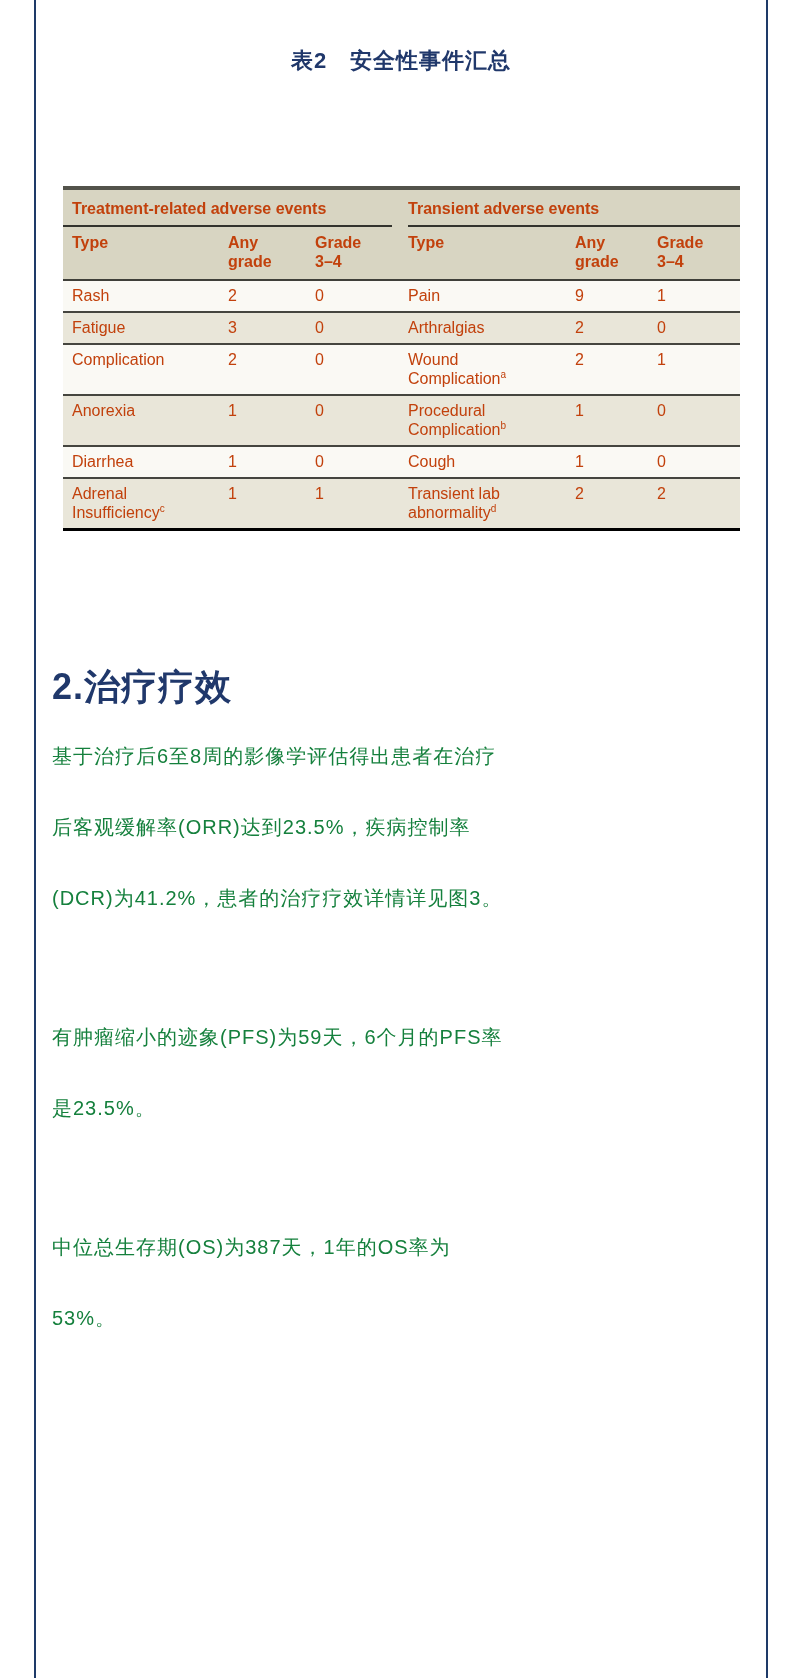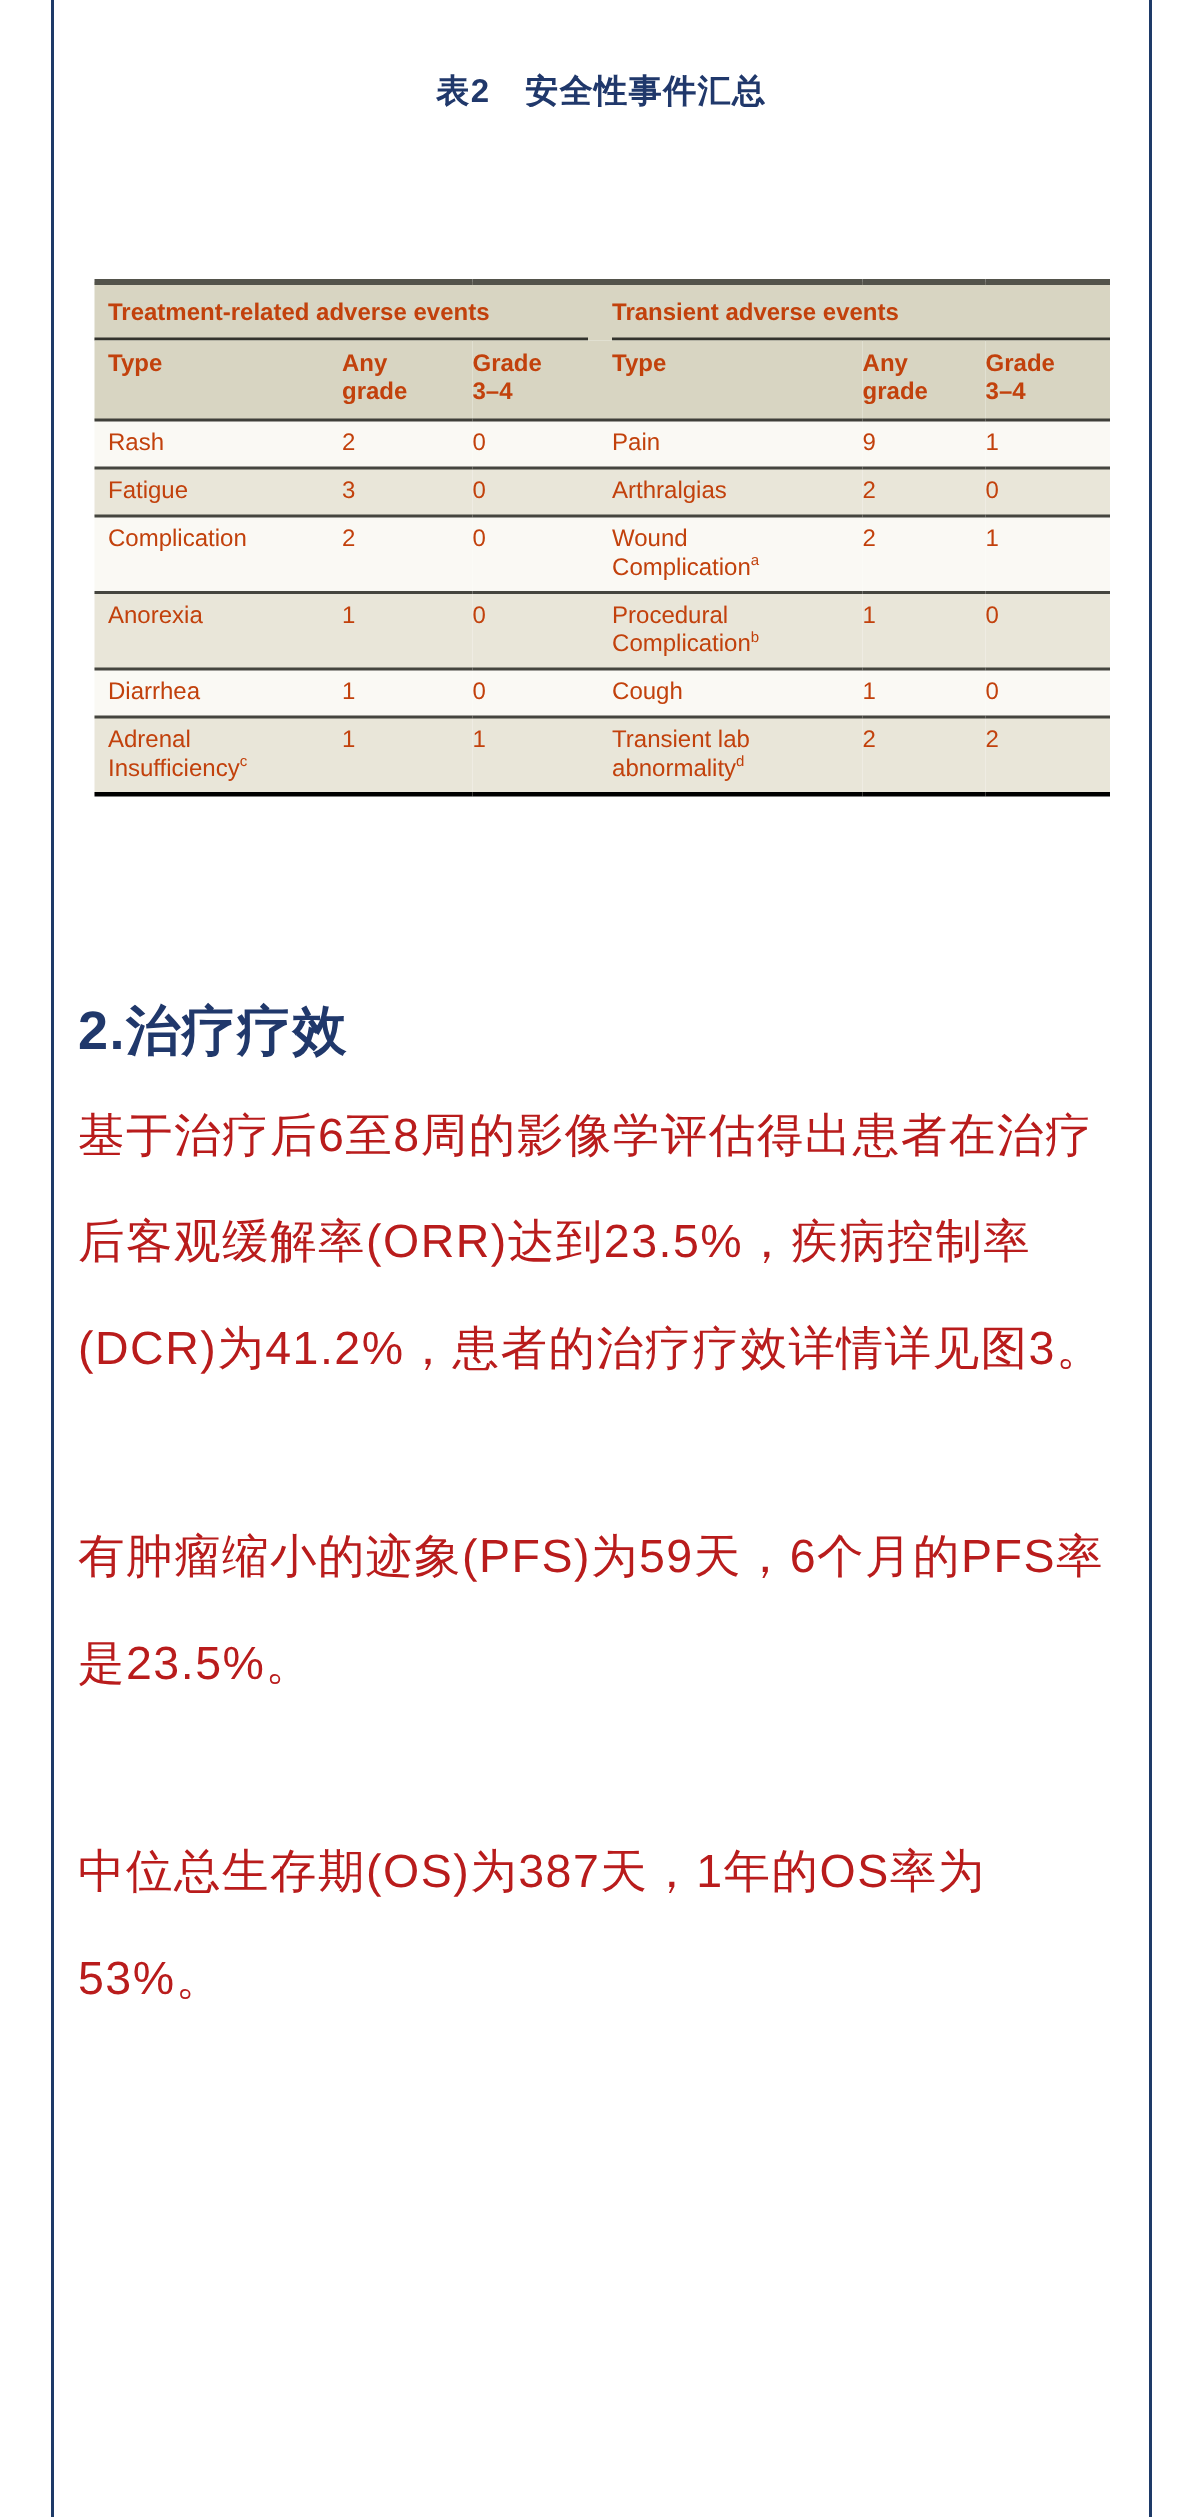--- a/index.html
+++ b/index.html
@@ -47,22 +47,22 @@
   tr.beige td { background: #e9e6d9; }
   sup { font-size: 10px; line-height: 0; }
 
   .section-heading {
     margin: 134px 0 0 0;
     font-size: 36px; line-height: 44px; font-weight: bold;
     color: #20386b; letter-spacing: 1px;
   }
   p.body-para {
     margin: 68px 0 0 0;
-    font-size: 31px; line-height: 71px; letter-spacing: 1px;
-    color: #b91c1c; white-space: pre-line;
+    font-size: 20px; line-height: 71px; letter-spacing: 1px;
+    color: #15803d; white-space: pre-line;
   }
   p.body-para.first { margin-top: 12px; }
 </style>
 </head>
 <body>
 
 <div class="page">
   <div class="vrule left"></div>
   <div class="vrule right"></div>
 

